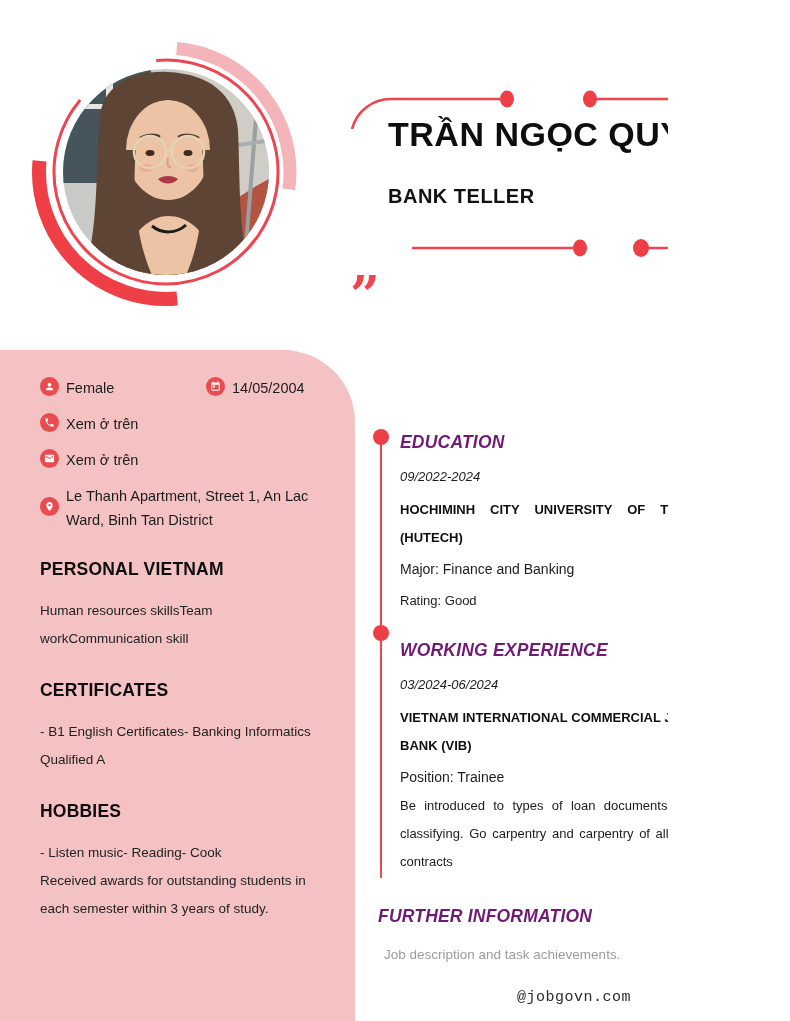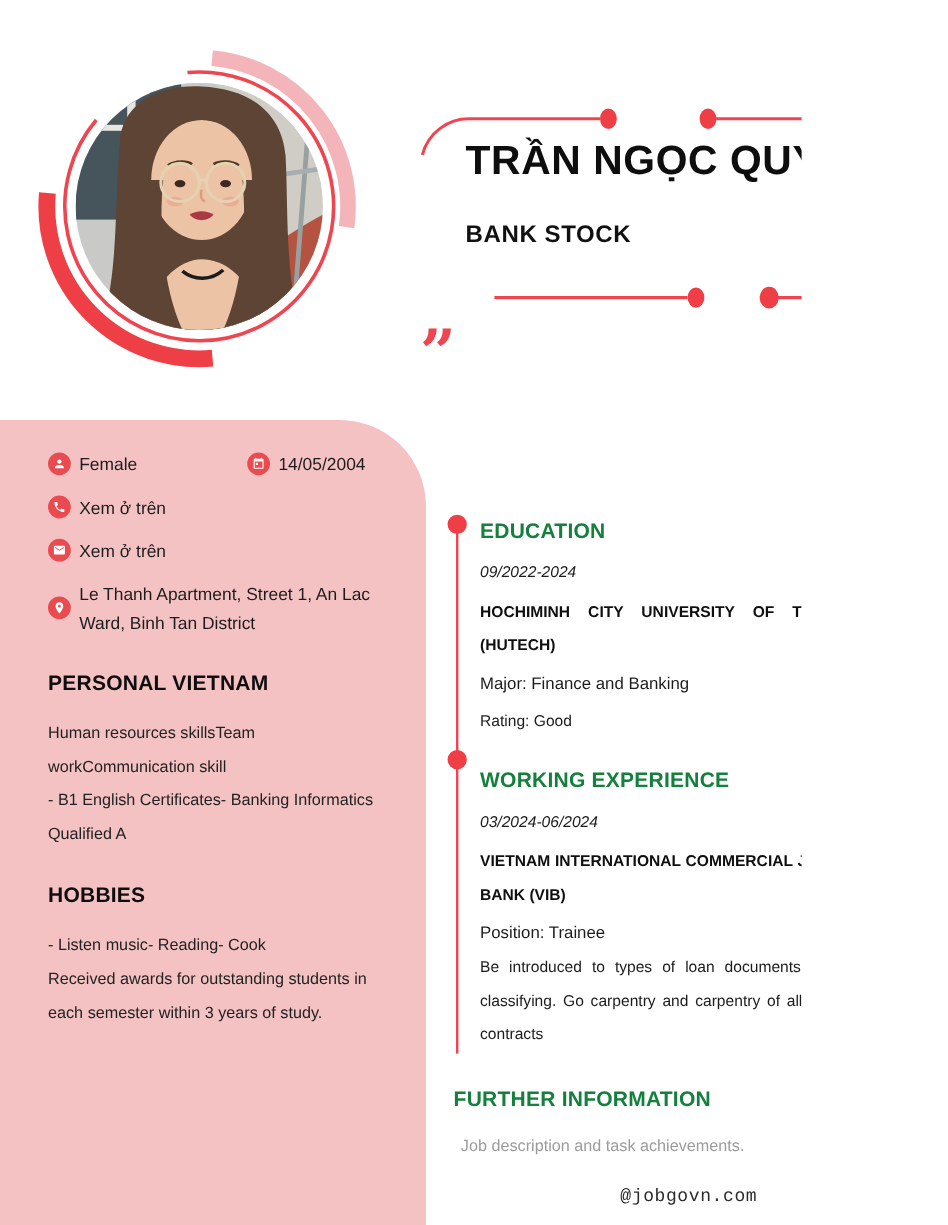--- a/index.html
+++ b/index.html
@@ -40,21 +40,21 @@
   .side-section h3{margin:27px 0 17px 0;font-size:17.5px;font-weight:bold;color:#0e0e0e;letter-spacing:.2px;}
   .side-section p{margin:0;font-size:13.5px;line-height:28px;color:#222;}
 
   
   .main-col{position:absolute;left:378px;top:428px;width:374px;}
   .tline{position:absolute;left:2px;top:10px;width:2px;height:440px;background:#ef4550;}
   .tdot{position:absolute;left:-5px;width:16px;height:16px;border-radius:50%;background:#ee3e46;}
   .tdot.d1{top:1px;}
   .tdot.d2{top:197px;}
   .msection{margin-left:22px;}
-  .msection h3{margin:0 0 16px 0;font-size:17.5px;font-weight:bold;color:#15803d;letter-spacing:.2px;}
+  .msection h3{margin:0 0 16px 0;font-size:17.5px;font-weight:bold;color:#701a75;letter-spacing:.2px;font-style:italic;}
   .msection .date{margin:0 0 12px 0;font-size:13px;font-style:italic;color:#1c1c1c;}
   .msection .org{margin:0 0 4px 0;font-size:13px;font-weight:bold;line-height:28px;
                  text-align:justify;color:#0f0f0f;}
   .msection .plain{margin:0 0 6px 0;font-size:14px;line-height:26px;color:#1c1c1c;}
   .msection .small{margin:0;font-size:13px;line-height:26px;color:#1c1c1c;}
   .msection .desc{margin:0;font-size:13px;line-height:28px;text-align:justify;color:#1c1c1c;}
   .sec-edu{padding-top:4px;}
   .sec-work{margin-top:26px;}
   .sec-further{margin-top:30px;margin-left:0;}
   .sec-further .placeholder{margin:0 0 0 6px;font-size:13.5px;color:#9b9b9b;line-height:24px;}
@@ -123,21 +123,21 @@
         <path d="M72 173 H233"></path>
       </g>
       <g fill="#ee3e46">
         <ellipse cx="167" cy="24" rx="7" ry="8.5"></ellipse>
         <ellipse cx="250" cy="24" rx="7" ry="8.5"></ellipse>
         <ellipse cx="240" cy="173" rx="7" ry="8.5"></ellipse>
         <ellipse cx="301" cy="173" rx="8" ry="9"></ellipse>
       </g>
     </svg>
     <h1 class="name">TRẦN NGỌC QUYÊN</h1>
-    <h2 class="jobtitle">BANK STOCK</h2>
+    <h2 class="jobtitle">BANK TELLER</h2>
   </div>
 
   <div class="quote">
     <span class="qmark open">”</span>
     <span class="qmark close">”</span>
   </div>
 
   <aside class="sidebar">
     <div class="contact-pair">
       <div class="contact-row">
@@ -180,20 +180,21 @@
           </svg>
       </span>
       <span class="cval">Le Thanh Apartment, Street 1, An Lac Ward, Binh Tan District</span>
     </div>
 
     <div class="side-section">
       <h3>PERSONAL VIETNAM</h3>
       <p>Human resources skillsTeam workCommunication skill</p>
     </div>
     <div class="side-section">
+      <h3>CERTIFICATES</h3>
       <p>- B1 English Certificates- Banking Informatics Qualified A</p>
     </div>
     <div class="side-section">
       <h3>HOBBIES</h3>
       <p>- Listen music- Reading- Cook</p>
     </div>
     <div class="side-section">
       <p>Received awards for outstanding students in each semester within 3 years of study.</p>
     </div>
   </aside>

